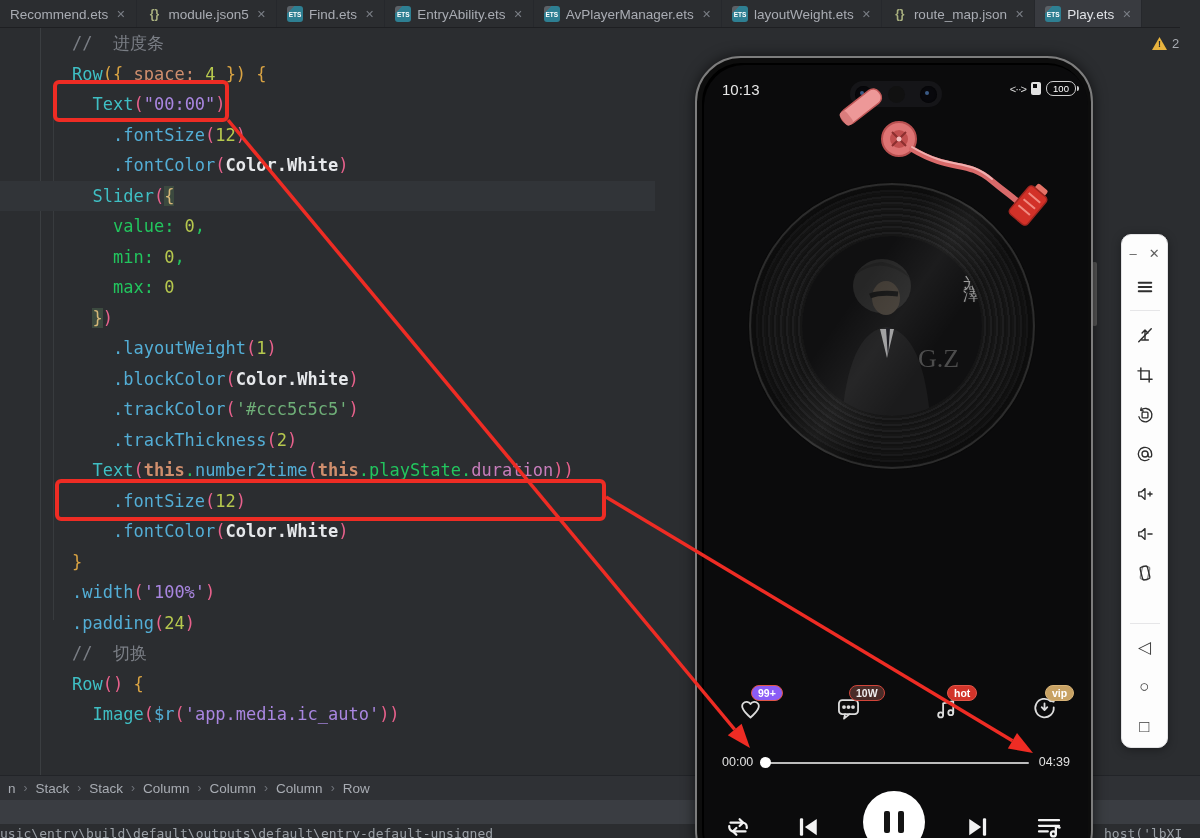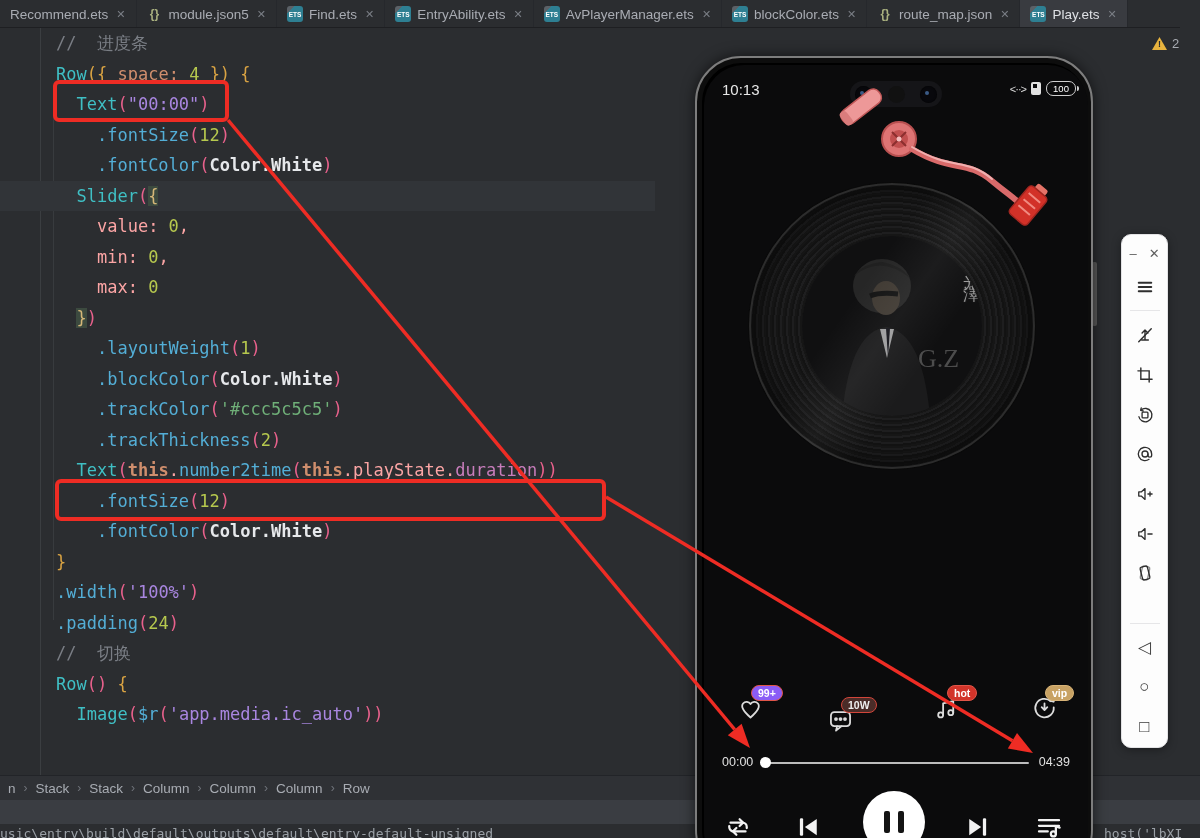--- a/index.html
+++ b/index.html
@@ -18,25 +18,25 @@
           font-size:6.5px; font-weight:bold; color:#fff; flex:0 0 auto; }
   .fico.ets { background:linear-gradient(135deg,#5b6167 22%,#2E7F92 22%); }
   .fico.json { background:transparent; color:#A9B07F; font-size:12px; font-weight:bold; }
 
   
   .editor { position:absolute; left:0; top:28px; width:1200px; height:747px; z-index:1;
             font-family:"DejaVu Sans Mono", monospace; font-size:17px; line-height:30.5px; color:#BCBEC4; }
   .gutterline { position:absolute; left:40px; top:0; width:1px; height:747px; background:#3B3E41; }
   .indent-guide { position:absolute; left:53px; top:62px; width:1px; height:530px; background:#383B3E; }
   .code { position:absolute; left:0; top:0; width:100%; }
-  .cl { padding-left:56px; height:30.5px; white-space:pre; }
+  .cl { padding-left:72px; height:30.5px; white-space:pre; }
   .cl.cur { background:#313438; width:655px; }
   .tk-c{color:#7A7E85;} .tk-p{color:#3FBFC4;} .tk-m{color:#53AED6;}
   .tk-k{color:#CF8E6D;font-weight:bold;} .tk-s{color:#A986E0;} .tk-g{color:#6FAF78;}
-  .tk-n{color:#B6C84E;} .tk-o{color:#CF8E6D;} .tk-w{color:#fca5a5;margin-top:43px;}
+  .tk-n{color:#B6C84E;} .tk-o{color:#CF8E6D;} .tk-w{color:#22c55e;margin-top:43px;}
   .tk-b{color:#E6E8EB;font-weight:bold;} .tk-x{color:#E8618C;} .tk-y{color:#D9A343;}
   .tk-v{color:#C77DBB;} .tk-h{color:#D5B778;background:#3C4A3F;}
 
   
   .breadcrumbs { position:absolute; left:0; top:775px; width:1200px; height:25px; background:#2F3135;
                  border-top:1px solid #222428; display:flex; align-items:center; gap:8px; padding-left:8px;
                  color:#A8ACB3; font-size:13.5px; z-index:1; }
   .breadcrumbs .sep { color:#6F737A; font-size:12px; }
   .panel-band { position:absolute; left:0; top:800px; width:1200px; height:24px; background:#3A3D42; z-index:1; }
   .bottom-strip { position:absolute; left:0; top:824px; width:1200px; height:14px; background:#2B2D30;
@@ -151,21 +151,21 @@
         <span>EntryAbility.ets</span>
         <span class="tab-x">✕</span>
       </div>
       <div class="tab">
         <span class="fico ets">ETS</span>
         <span>AvPlayerManager.ets</span>
         <span class="tab-x">✕</span>
       </div>
       <div class="tab">
         <span class="fico ets">ETS</span>
-        <span>blockColor.ets</span>
+        <span>layoutWeight.ets</span>
         <span class="tab-x">✕</span>
       </div>
       <div class="tab">
         <span class="fico json">{}</span>
         <span>route_map.json</span>
         <span class="tab-x">✕</span>
       </div>
       <div class="tab active">
         <span class="fico ets">ETS</span>
         <span>Play.ets</span>
@@ -284,21 +284,21 @@
         </g>
       </svg>
 
       <div class="actions" id="actions">
           <div class="act" style="left: 33px;">
             <div><svg viewBox="0 0 24 24" fill="none" stroke="#DCDCDC" stroke-width="1.6" stroke-linecap="round" stroke-linejoin="round">
                 <path d="M12 20 C5 14 3.2 10.3 5.4 7.6 C7.3 5.3 10.5 5.8 12 8 C13.5 5.8 16.7 5.3 18.6 7.6 C20.8 10.3 19 14 12 20 Z"></path>
               </svg></div>
             <span class="badge" style="background: #8b5cf6; border: 1px solid rgb(224, 85, 72); color: rgb(255, 255, 255);">99+</span>
           </div>
-          <div class="act" style="left: 123px; margin-top: 12px;">
+          <div class="act" style="left: 131px;">
             <div><svg viewBox="0 0 24 24" fill="none" stroke="#DCDCDC" stroke-width="1.6" stroke-linecap="round" stroke-linejoin="round">
                 <rect x="3.5" y="4.5" width="17" height="12.5" rx="3"></rect>
                 <path d="M9 17 L8 21 L13 17"></path>
                 <circle cx="8" cy="10.7" r="0.9" fill="#DCDCDC"></circle>
                 <circle cx="12" cy="10.7" r="0.9" fill="#DCDCDC"></circle>
                 <circle cx="16" cy="10.7" r="0.9" fill="#DCDCDC"></circle>
               </svg></div>
             <span class="badge" style="background: rgb(74, 44, 40); border: 1px solid rgb(210, 69, 58); color: rgb(238, 238, 238);">10W</span>
           </div>
           <div class="act" style="left: 229px;">

